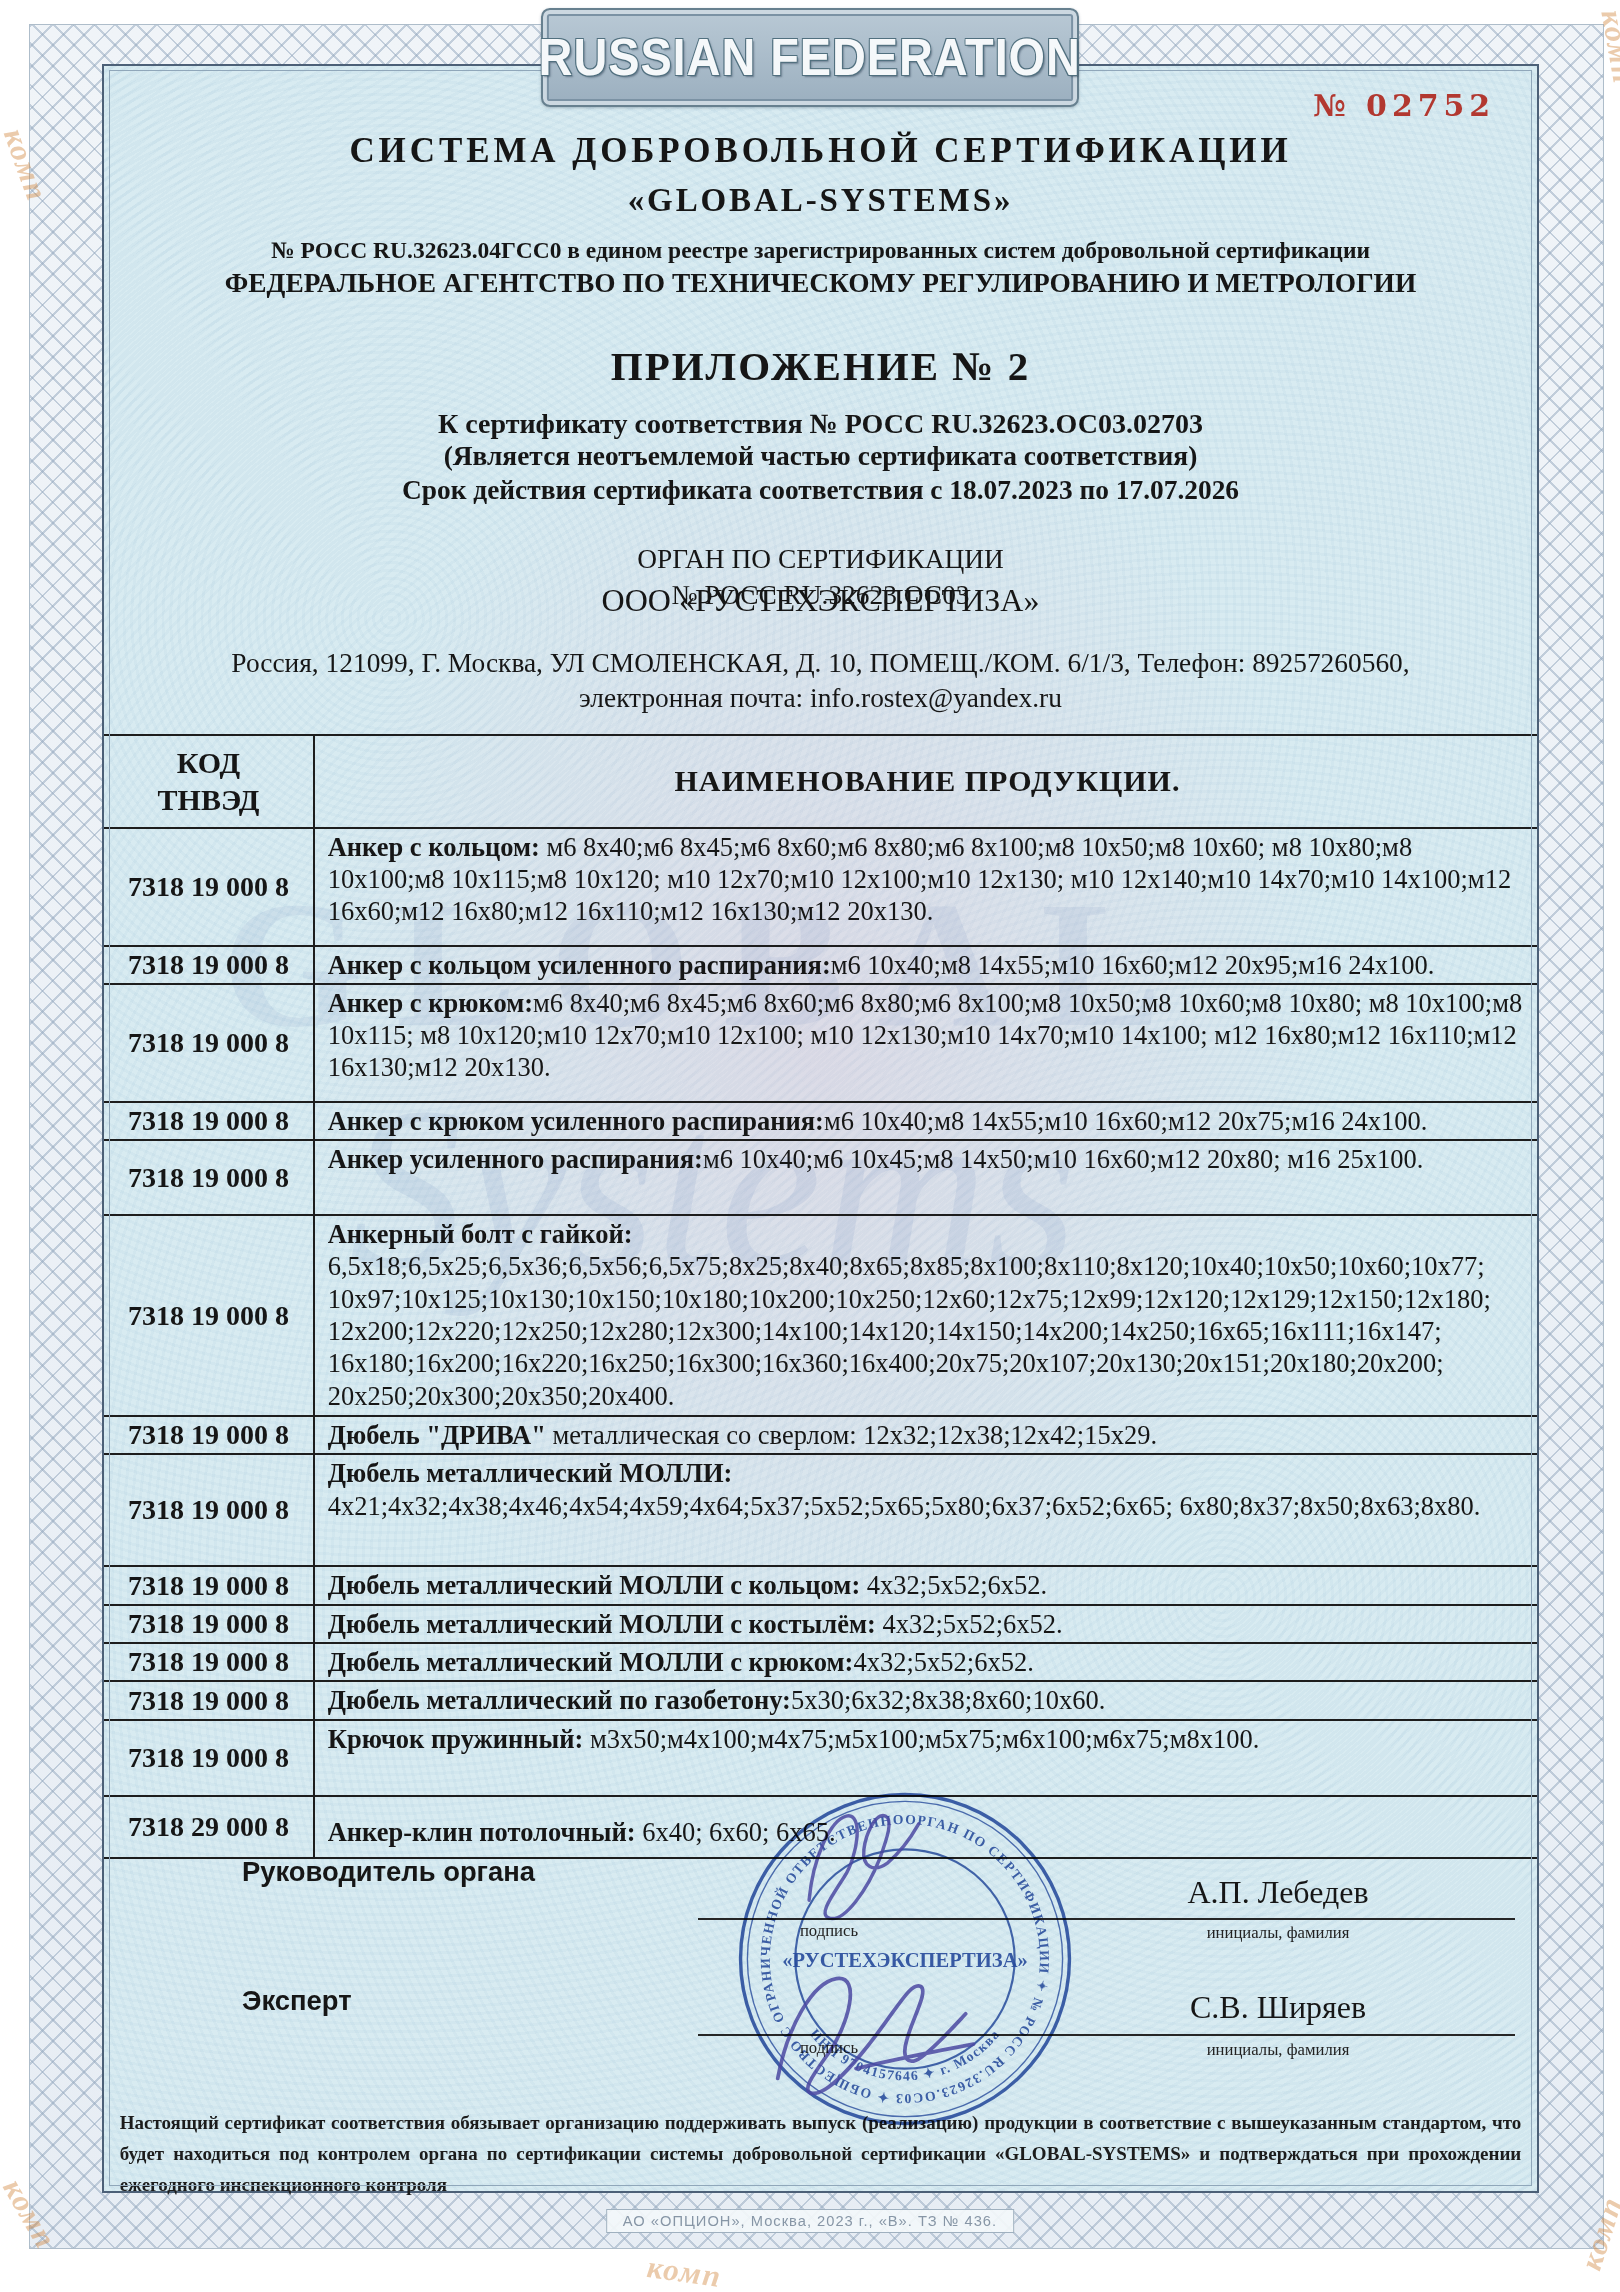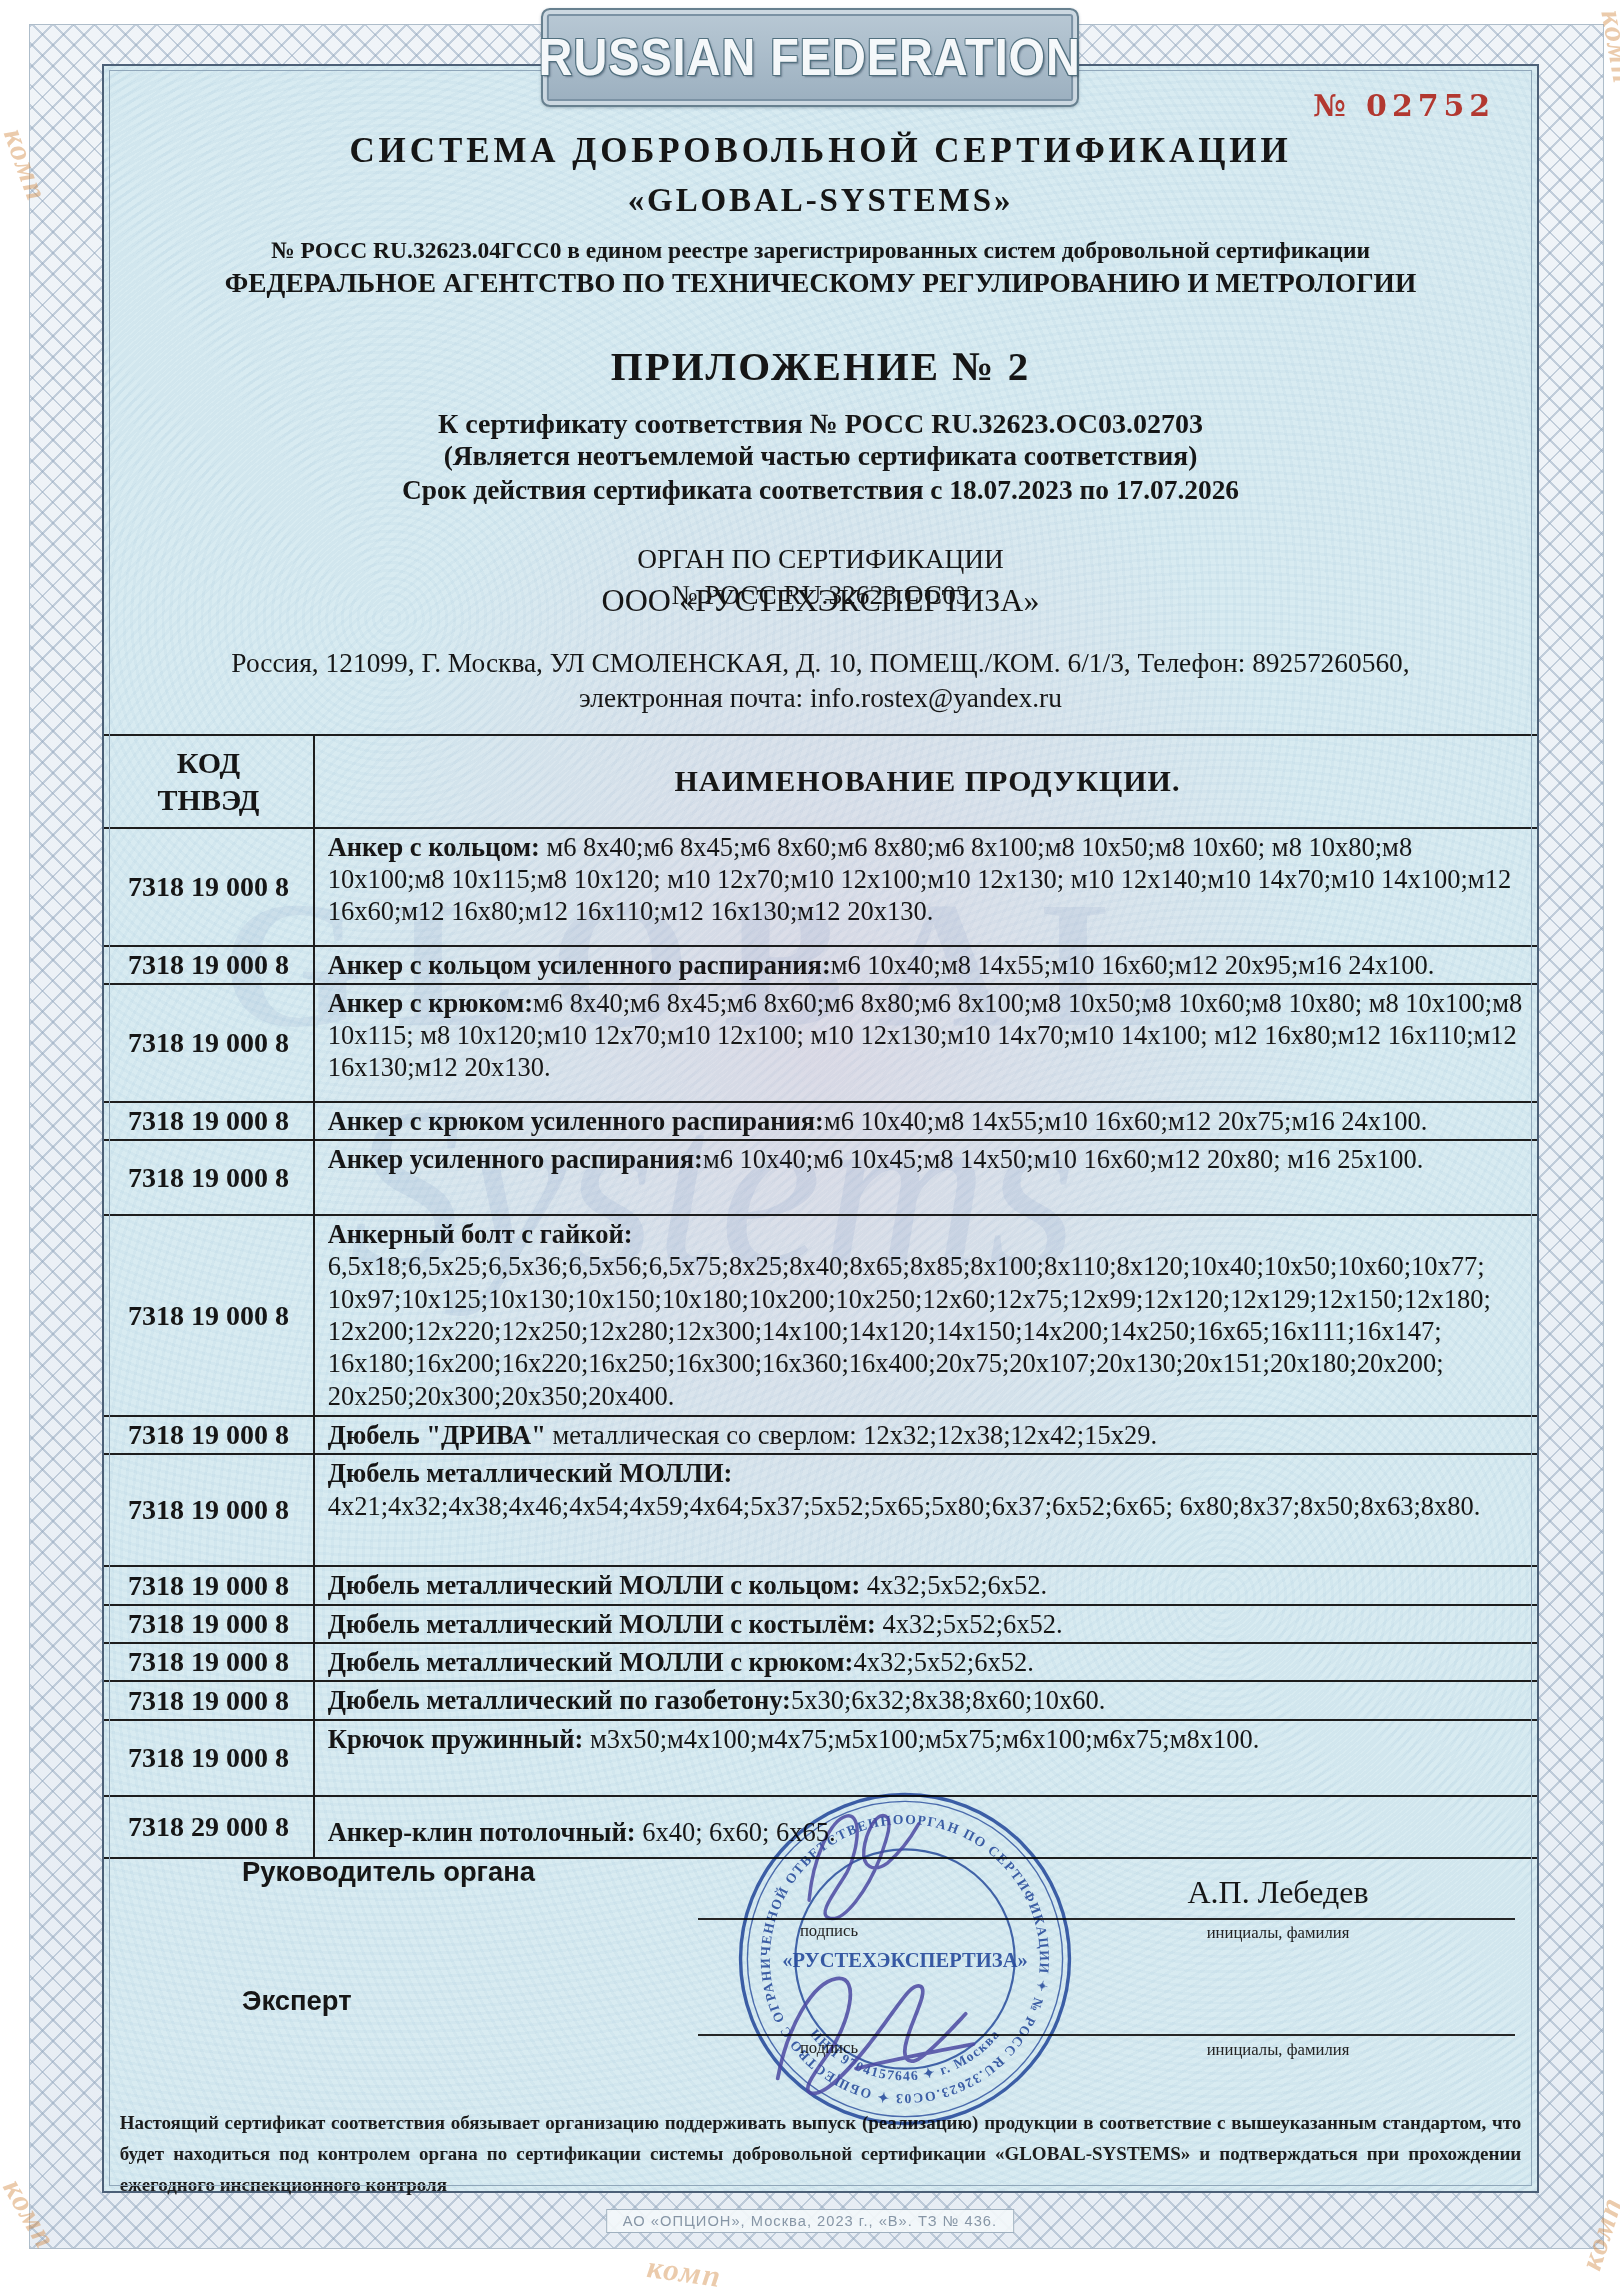--- a/index.html
+++ b/index.html
@@ -192,20 +192,21 @@
 
     <div class="role" style="top:1790px">Руководитель органа</div>
     <div class="sigline" style="top:1852px"></div>
     <div class="sublabel" style="left:627px;top:1855px;width:196px">подпись</div>
     <div class="signame" style="top:1808px">А.П. Лебедев</div>
     <div class="sublabel" style="left:968px;top:1857px;width:412px">инициалы, фамилия</div>
 
     <div class="role" style="top:1919px">Эксперт</div>
     <div class="sigline" style="top:1968px"></div>
     <div class="sublabel" style="left:627px;top:1972px;width:196px">подпись</div>
+    <div class="signame" style="top:1923px">С.В. Ширяев</div>
     <div class="sublabel" style="left:968px;top:1974px;width:412px">инициалы, фамилия</div>
 
     <svg class="stamp" width="372" height="372" viewBox="0 0 380 380">
       <defs>
         <path id="ringOut" d="M190,52 a138,138 0 1,1 -0.2,0" fill="none"></path>
         <path id="ringBot" d="M66,190 a124,124 0 0,0 248,0" fill="none"></path>
       </defs>
       <circle cx="190" cy="190" r="168" fill="none" stroke="#2e52a6" stroke-width="3.5" opacity=".88"></circle>
       <circle cx="190" cy="190" r="161" fill="none" stroke="#2e52a6" stroke-width="1.4" opacity=".8"></circle>
       <circle cx="190" cy="190" r="112" fill="none" stroke="#2e52a6" stroke-width="2.2" opacity=".85"></circle>

